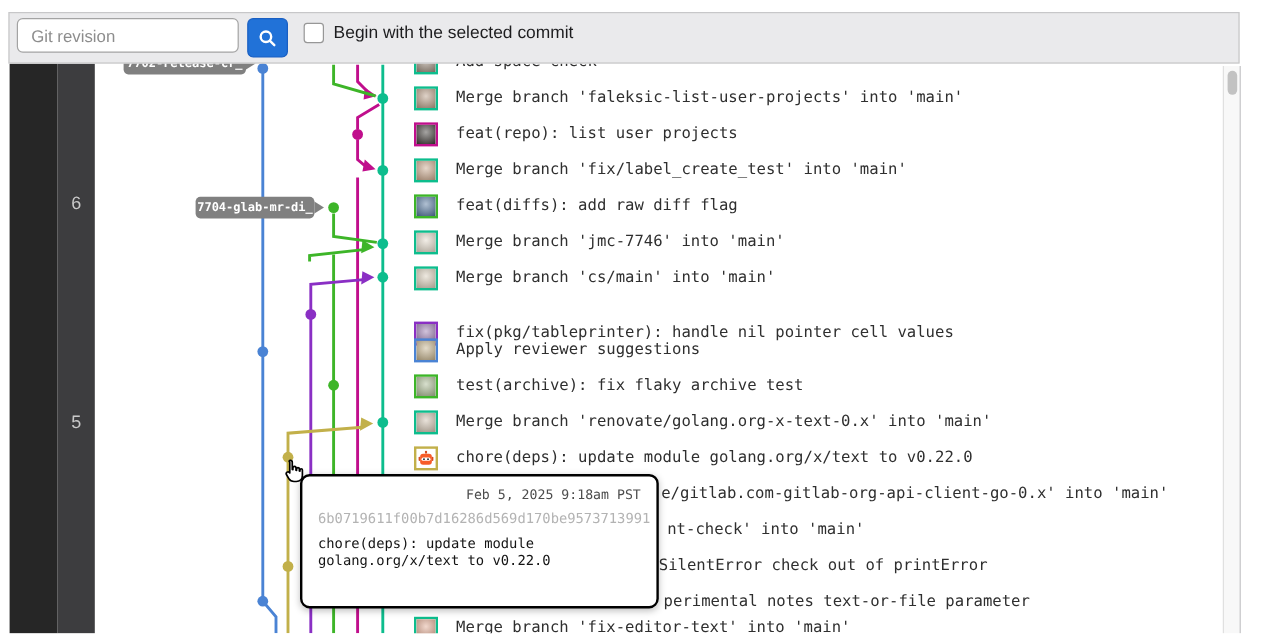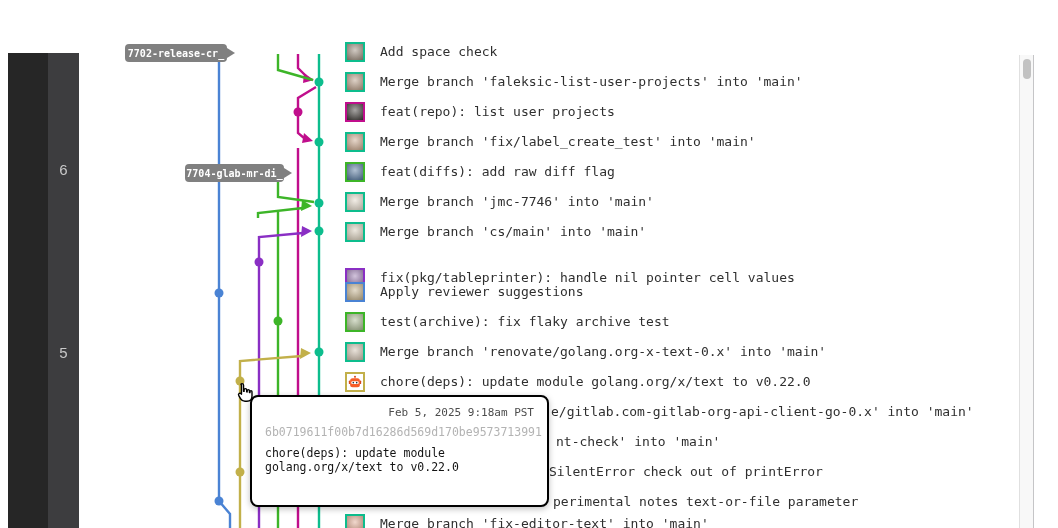--- a/index.html
+++ b/index.html
@@ -31,21 +31,21 @@
   .ln-blue{stroke:var(--blue);}   .ln-yellow{stroke:var(--yellow);}
   .ln-purple{stroke:var(--purple);}.ln-green{stroke:var(--green);}
   .ln-magenta{stroke:var(--magenta);}.ln-teal{stroke:var(--teal);}
   .dt-blue{fill:var(--blue);}   .dt-yellow{fill:var(--yellow);}
   .dt-purple{fill:var(--purple);}.dt-green{fill:var(--green);}
   .dt-magenta{fill:var(--magenta);}.dt-teal{fill:var(--teal);}
 
   
   .branch-tag{position:absolute;height:18px;background:var(--tag-grey);border-radius:4px;z-index:6;
               color:#fff;font-family:"DejaVu Sans Mono",monospace;font-size:10px;font-weight:bold;
-              display:flex;align-items:center;justify-content:center;cursor:pointer;margin-left:22px;}
+              display:flex;align-items:center;justify-content:center;cursor:pointer;}
   .branch-tag::after{content:"";position:absolute;right:-8px;top:4px;border-left:8px solid var(--tag-grey);
               border-top:5px solid transparent;border-bottom:5px solid transparent;}
 
   
   .commit-row{position:absolute;left:0;width:1058px;height:30px;z-index:4;cursor:pointer;}
   .avatar{position:absolute;left:345px;top:5px;width:16px;height:16px;border:2px solid #888;
           overflow:hidden;background:#ddd;display:flex;align-items:center;justify-content:center;}
   .avatar .face{width:16px;height:16px;background:radial-gradient(circle at 50% 38%,rgba(255,255,255,.55),rgba(0,0,0,.25));}
   .commit-msg{position:absolute;top:0;height:30px;line-height:30px;white-space:nowrap;
               font-family:"DejaVu Sans Mono",monospace;font-size:13px;color:#2f2f2f;}
@@ -222,20 +222,31 @@
           <span class="face" style="background-color: rgb(224, 168, 144);"></span>
         </span>
         <span class="commit-msg" style="left: 380px;">Merge branch 'fix-editor-text' into 'main'</span>
       </div>
     </div>
   <div id="tags">
       <div class="branch-tag" style="left: 103px; top: 44px; width: 102px;">7702-release-cr_</div>
       <div class="branch-tag" style="left: 163px; top: 164px; width: 99px;">7704-glab-mr-di_</div>
     </div>
 
+  <div id="toolbar">
+    <input id="rev-input" type="text" placeholder="Git revision" style="">
+    <div id="search-btn">
+      <svg width="16" height="16" viewBox="0 0 16 16">
+        <circle cx="6.6" cy="6.6" r="4.4" fill="none" stroke="#fff" stroke-width="2"></circle>
+        <line x1="10" y1="10" x2="13.6" y2="13.6" stroke="#fff" stroke-width="2" stroke-linecap="round"></line>
+      </svg>
+    </div>
+    <span id="begin-checkbox"></span>
+    <span id="begin-label">Begin with the selected commit</span>
+  </div>
 
   <div id="tooltip">
     <div class="tt-date">Feb 5, 2025 9:18am PST</div>
     <div class="tt-hash">6b0719611f00b7d16286d569d170be9573713991</div>
     <div class="tt-msg">
       <div>chore(deps): update module</div>
       <div>golang.org/x/text to v0.22.0</div>
     </div>
   </div>
 

